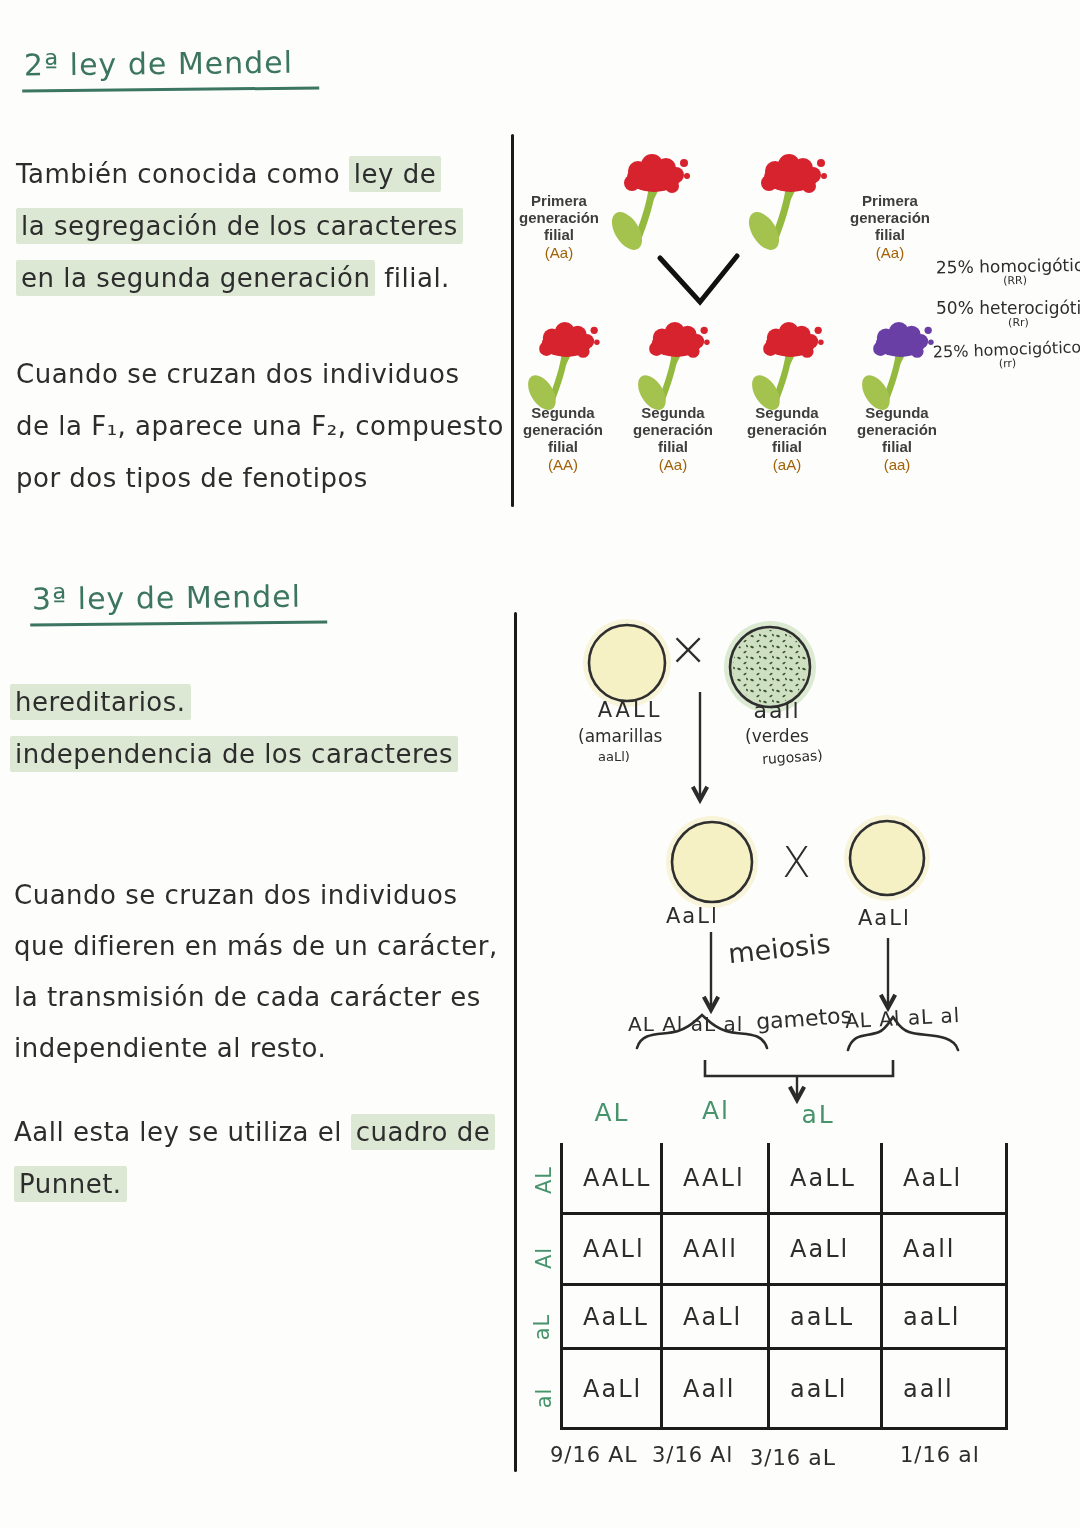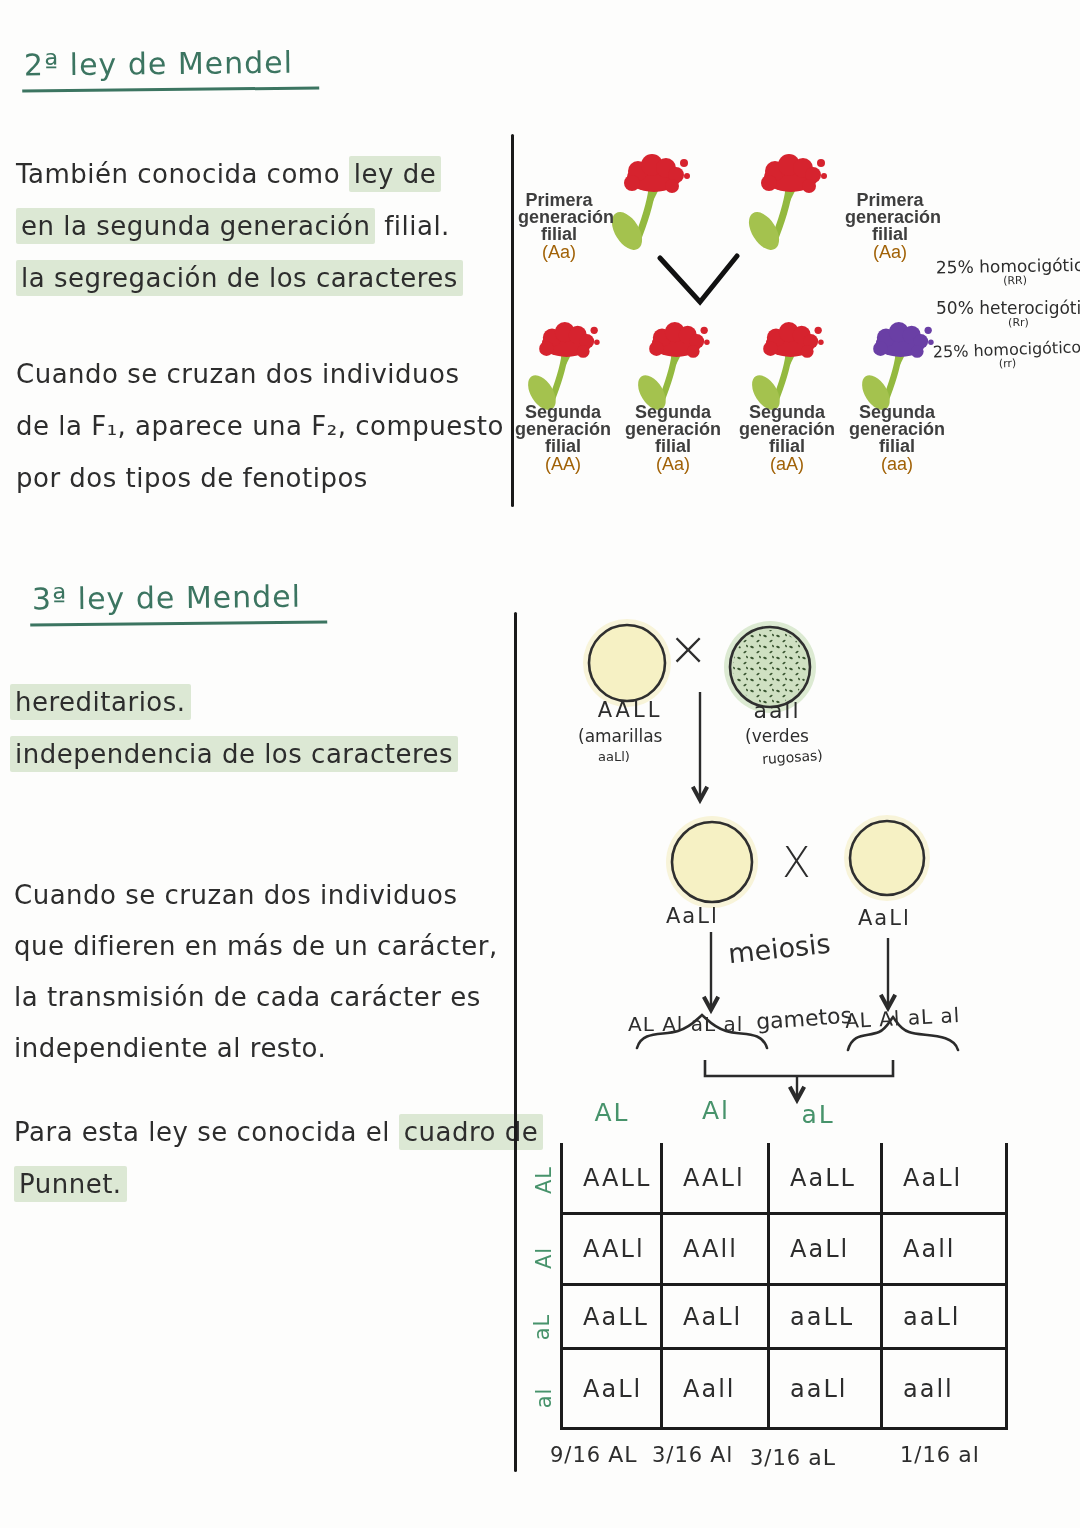--- a/index.html
+++ b/index.html
@@ -8,21 +8,21 @@
   .law-title{position:absolute;font-size:30px;color:var(--title-green,#3c7561);
              border-bottom:3px solid var(--title-green,#3c7561);padding:0 26px 7px 2px;
              letter-spacing:1px;transform:rotate(-0.6deg);}
   .para{position:absolute;font-size:26px;letter-spacing:0.5px;}
   .para .line{height:52px;line-height:52px;white-space:nowrap;}
   .hl{background:var(--highlight,#dde8d5);padding:3px 5px;border-radius:2px;}
   
   .vdivider{position:absolute;width:3px;background:#1a1a1a;border-radius:2px;}
   
   .plabel{position:absolute;font-family:"Liberation Sans",sans-serif;font-weight:700;
-          color:#3e3e3e;font-size:18px;line-height:17px;text-align:center;}
+          color:#3e3e3e;font-size:15px;line-height:17px;text-align:center;}
   .plabel .geno{font-weight:400;color:#a16207;margin-top:1px;}
   
   .annot{position:absolute;font-size:17px;white-space:nowrap;color:var(--ink,#2d2d2d);}
   .annot .g{display:block;text-align:center;font-size:11px;margin-top:-2px;}
   
   .flower{position:absolute;}
   .flower-red{--petal:var(--flower-red,#d6232e);}
   .flower-purple{--petal:var(--flower-purple,#6a3fa5);}
   
   .ftext{position:absolute;white-space:nowrap;color:var(--ink,#2d2d2d);}
@@ -73,22 +73,22 @@
     </symbol>
   </defs>
 </svg>
 
 <div class="page">
 
   <div class="law-title" style="left:22px;top:46px;">2ª ley de Mendel</div>
 
   <div class="para" style="left:16px;top:148px;">
     <div class="line"><span>También conocida como </span><span class="hl">ley de</span></div>
+    <div class="line"><span class="hl">la segregación de los caracteres</span></div>
     <div class="line"><span class="hl">en la segunda generación</span><span> filial.</span></div>
-    <div class="line"><span class="hl">la segregación de los caracteres</span></div>
   </div>
 
   <div class="para" style="left:16px;top:348px;">
     <div class="line">Cuando se cruzan dos individuos</div>
     <div class="line">de la F₁, aparece una F₂, compuesto</div>
     <div class="line">por dos tipos de fenotipos</div>
   </div>
 
   <div class="vdivider" style="left:511px;top:134px;height:373px;"></div>
 
@@ -175,21 +175,21 @@
   </div>
 
   <div class="para" style="left:14px;top:870px;">
     <div class="line" style="height:51px;line-height:51px;">Cuando se cruzan dos individuos</div>
     <div class="line" style="height:51px;line-height:51px;">que difieren en más de un carácter,</div>
     <div class="line" style="height:51px;line-height:51px;">la transmisión de cada carácter es</div>
     <div class="line" style="height:51px;line-height:51px;">independiente al resto.</div>
   </div>
 
   <div class="para" style="left:14px;top:1106px;">
-    <div class="line"><span>Para esta ley se conocida el </span><span class="hl">cuadro de</span></div>
+    <div class="line"><span>Aall esta ley se utiliza el </span><span class="hl">cuadro de</span></div>
     <div class="line"><span class="hl">Punnet.</span></div>
   </div>
 
   <div class="vdivider" style="left:514px;top:612px;height:860px;"></div>
 
   <svg style="position:absolute;left:515px;top:600px;" width="565" height="510" viewBox="0 0 565 510">
     <circle cx="112" cy="63" r="44" fill="#f8f4d9"></circle>
     <circle cx="112" cy="63" r="38" fill="var(--seed-yellow,#f6f1c4)" stroke="#2f2f2f" stroke-width="2.6"></circle>
     <circle cx="255" cy="67" r="46" fill="#dcead2"></circle>
     <circle cx="255" cy="67" r="40" fill="var(--seed-green,#cfe0c2)" stroke="#2f2f2f" stroke-width="2.6"></circle>

